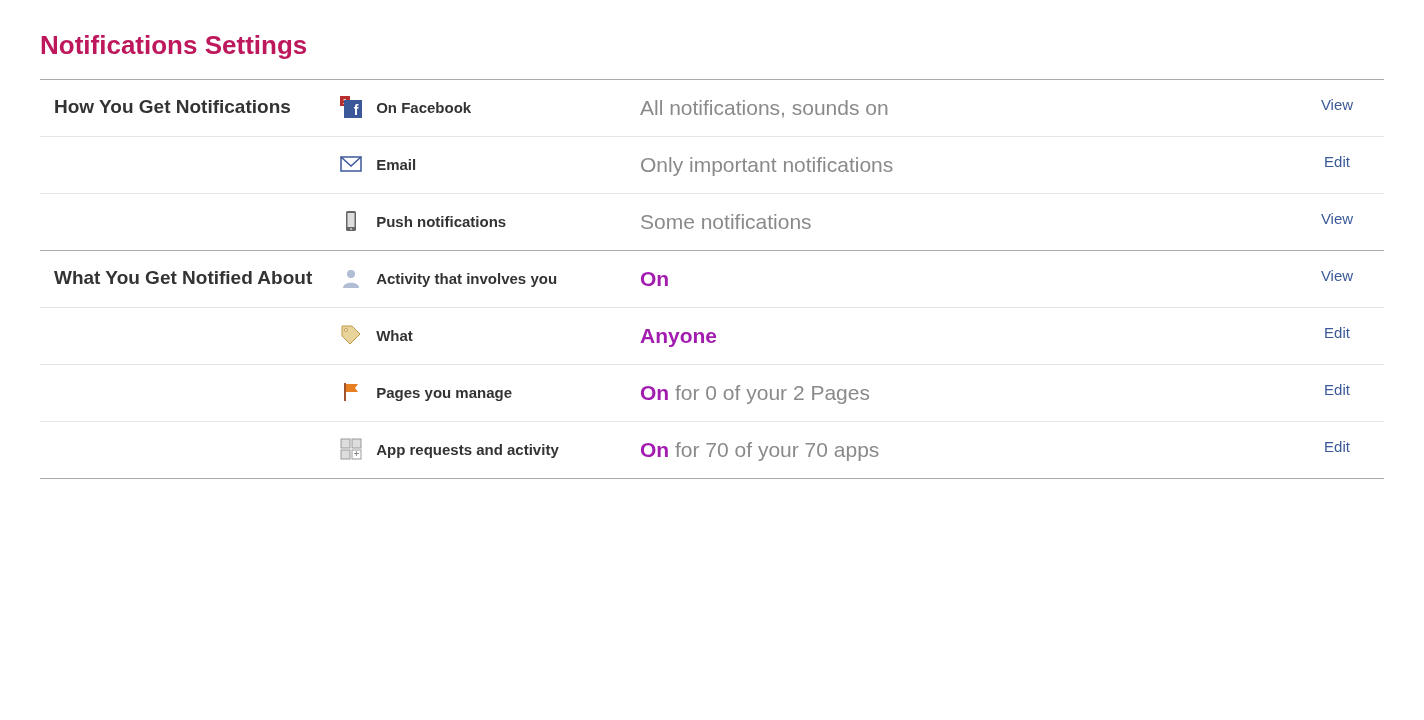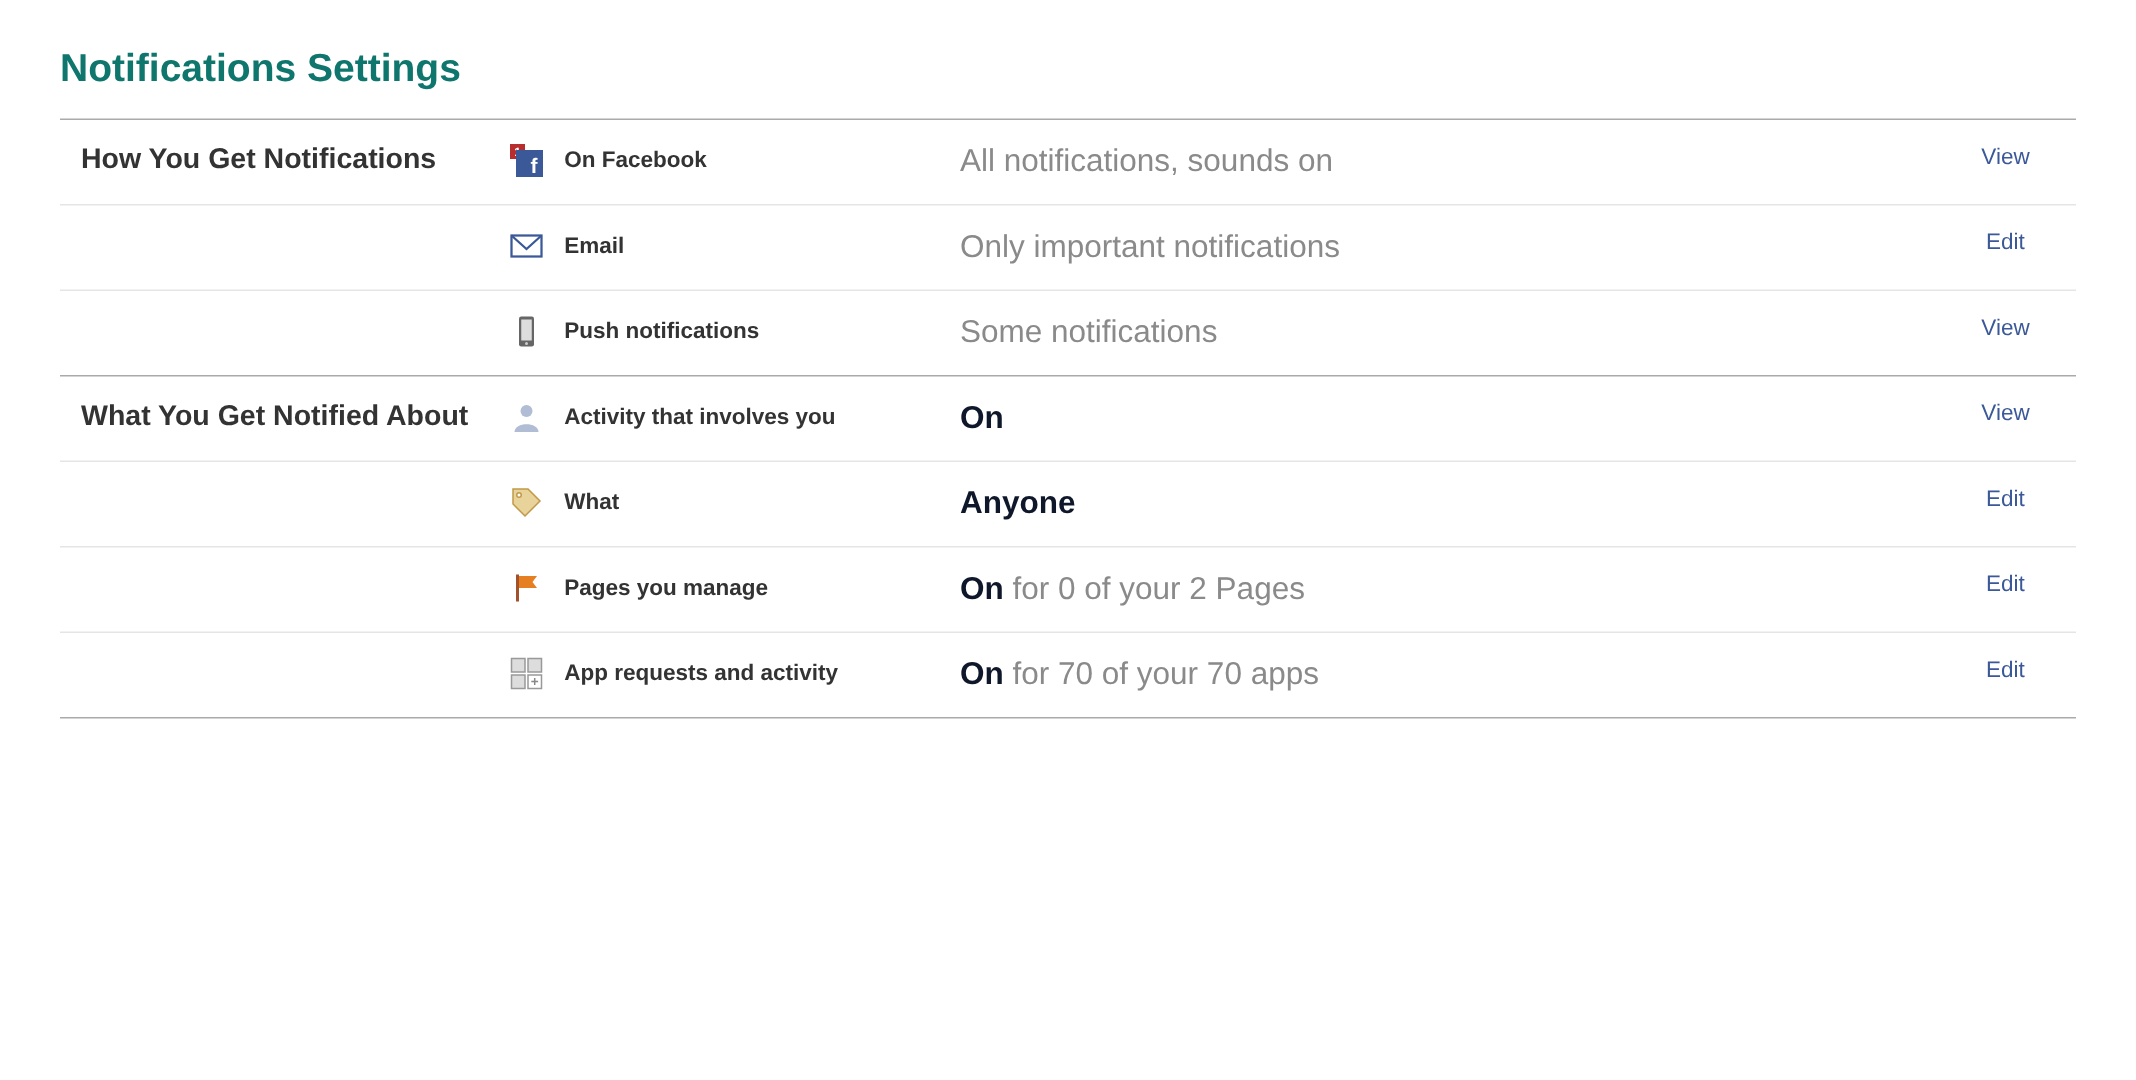--- a/index.html
+++ b/index.html
@@ -5,21 +5,21 @@
   * { box-sizing: border-box; margin: 0; padding: 0; }
   body {
     font-family: "Helvetica Neue", Helvetica, Arial, sans-serif;
     background: #fff;
     color: #333;
     padding: 30px 40px;
   }
   .page-title {
     font-size: 26px;
     font-weight: bold;
-    color: #0f766e;
+    color: #be185d;
     margin-bottom: 18px;
   }
   .settings-table {
     width: 100%;
     border-collapse: collapse;
   }
   .settings-table tr {
     border-bottom: 1px solid #e5e5e5;
   }
   .section-start td {
@@ -55,21 +55,21 @@
   }
   td.item-cell .item-label {
     vertical-align: middle;
   }
   td.status-cell {
     color: #8a8a8a;
     font-size: 21px;
   }
   td.status-cell .status-strong {
     font-weight: bold;
-    color: #0f172a;
+    color: #a21caf;
   }
   td.action-cell {
     width: 80px;
     text-align: center;
     padding-right: 14px;
   }
   .action-link {
     color: #3b5998;
     font-size: 15px;
     text-decoration: none;

